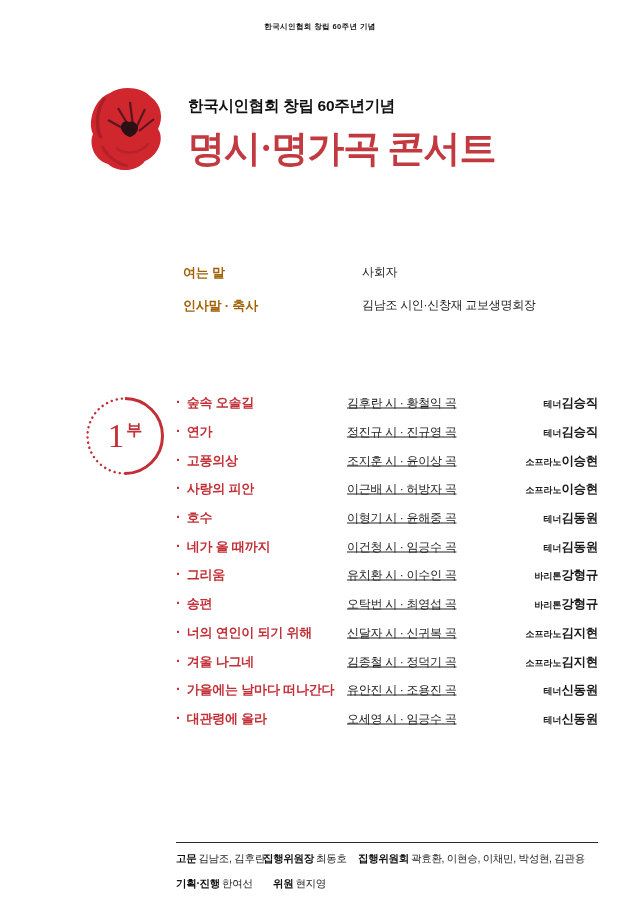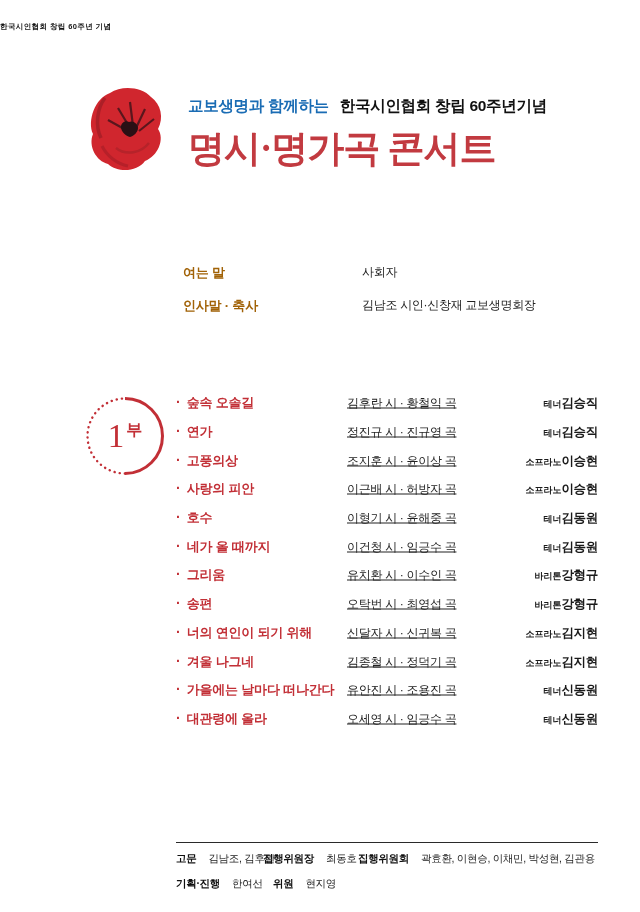--- a/index.html
+++ b/index.html
@@ -10,21 +10,21 @@
   }
   *{margin:0;padding:0;box-sizing:border-box;}
   body{background:#e9e9e9;font-family:"Liberation Sans","DejaVu Sans",sans-serif;}
   .page{
     position:relative;width:640px;height:912px;background:#ffffff;
     margin:0 auto;overflow:hidden;color:var(--ink);
   }
 
   
   .top-caption{
-    position:absolute;top:22px;left:0;width:100%;
+    position:absolute;top:22px;left:0;width:100%;text-align:center;
     font-size:7.5px;font-weight:700;letter-spacing:0.4px;color:#161616;
   }
 
   
   .flower{position:absolute;left:84px;top:84px;width:86px;height:96px;}
 
   
   .header-block{position:absolute;left:188px;top:96px;}
   .subtitle-line{display:flex;align-items:baseline;gap:11px;white-space:nowrap;}
   .subtitle-blue{font-size:15.5px;font-weight:700;color:var(--blue);letter-spacing:-0.3px;}
@@ -79,21 +79,21 @@
   .voice{font-size:9px;font-weight:700;color:#1a1a1a;}
   .performer{font-size:12.5px;font-weight:700;color:#1a1a1a;letter-spacing:-0.3px;}
 
   
   .footer{
     position:absolute;left:176px;top:842px;width:422px;
     border-top:1.5px solid #2a2a2a;padding-top:9px;font-size:10.5px;color:#222;
   }
   .footer-row{display:flex;align-items:baseline;white-space:nowrap;}
   .footer-row + .footer-row{margin-top:11px;}
-  .footer-pair{display:flex;align-items:baseline;gap:12px;}
+  .footer-pair{display:flex;align-items:baseline;gap:2px;}
   .fp-a{width:87px;}
   .fp-b{width:95px;}
   .fp-c{flex:1;}
   .fp-d{width:97px;}
   .footer-label{font-weight:700;color:#101010;letter-spacing:-0.3px;}
   .footer-value{color:#222;letter-spacing:-0.3px;}
 </style>
 </head>
 <body>
 
@@ -107,21 +107,20 @@
       <path d="M21,14 C13,24 11,42 17,54" stroke="#8e1a22" stroke-width="3.5" fill="none" opacity="0.55"></path>
       <path d="M18,62 C23,72 33,80 44,82" stroke="#8e1a22" stroke-width="3" fill="none" opacity="0.4"></path>
       <path d="M46,44 l-12,-20 M49,42 l-3,-24 M52,44 l9,-19 M55,47 l15,-12 M42,46 l-18,-10" stroke="#45141a" stroke-width="2.2" fill="none" opacity="0.85"></path>
       <path d="M45,38 C41,36 37,39 37,43 C37,48 42,52 46,53 C50,52 54,48 54,44 C54,40 49,36 45,38 Z" fill="#2b1015"></path>
       <path d="M32,64 C42,72 57,69 65,59" stroke="#9c1f26" stroke-width="2.5" fill="none" opacity="0.5"></path>
     </svg>
   </span>
 
   <div class="header-block">
     <div class="subtitle-line">
-      <span class="subtitle-blue">교보생명과 함께하는</span>
       <span class="subtitle-black">한국시인협회 창립 60주년기념</span>
     </div>
     <div class="main-title">명시·명가곡 콘서트</div>
   </div>
 
 
 
   <div class="opening-row r1">
     <span class="opening-label">여는 말</span>
     <span class="opening-value">사회자</span>

